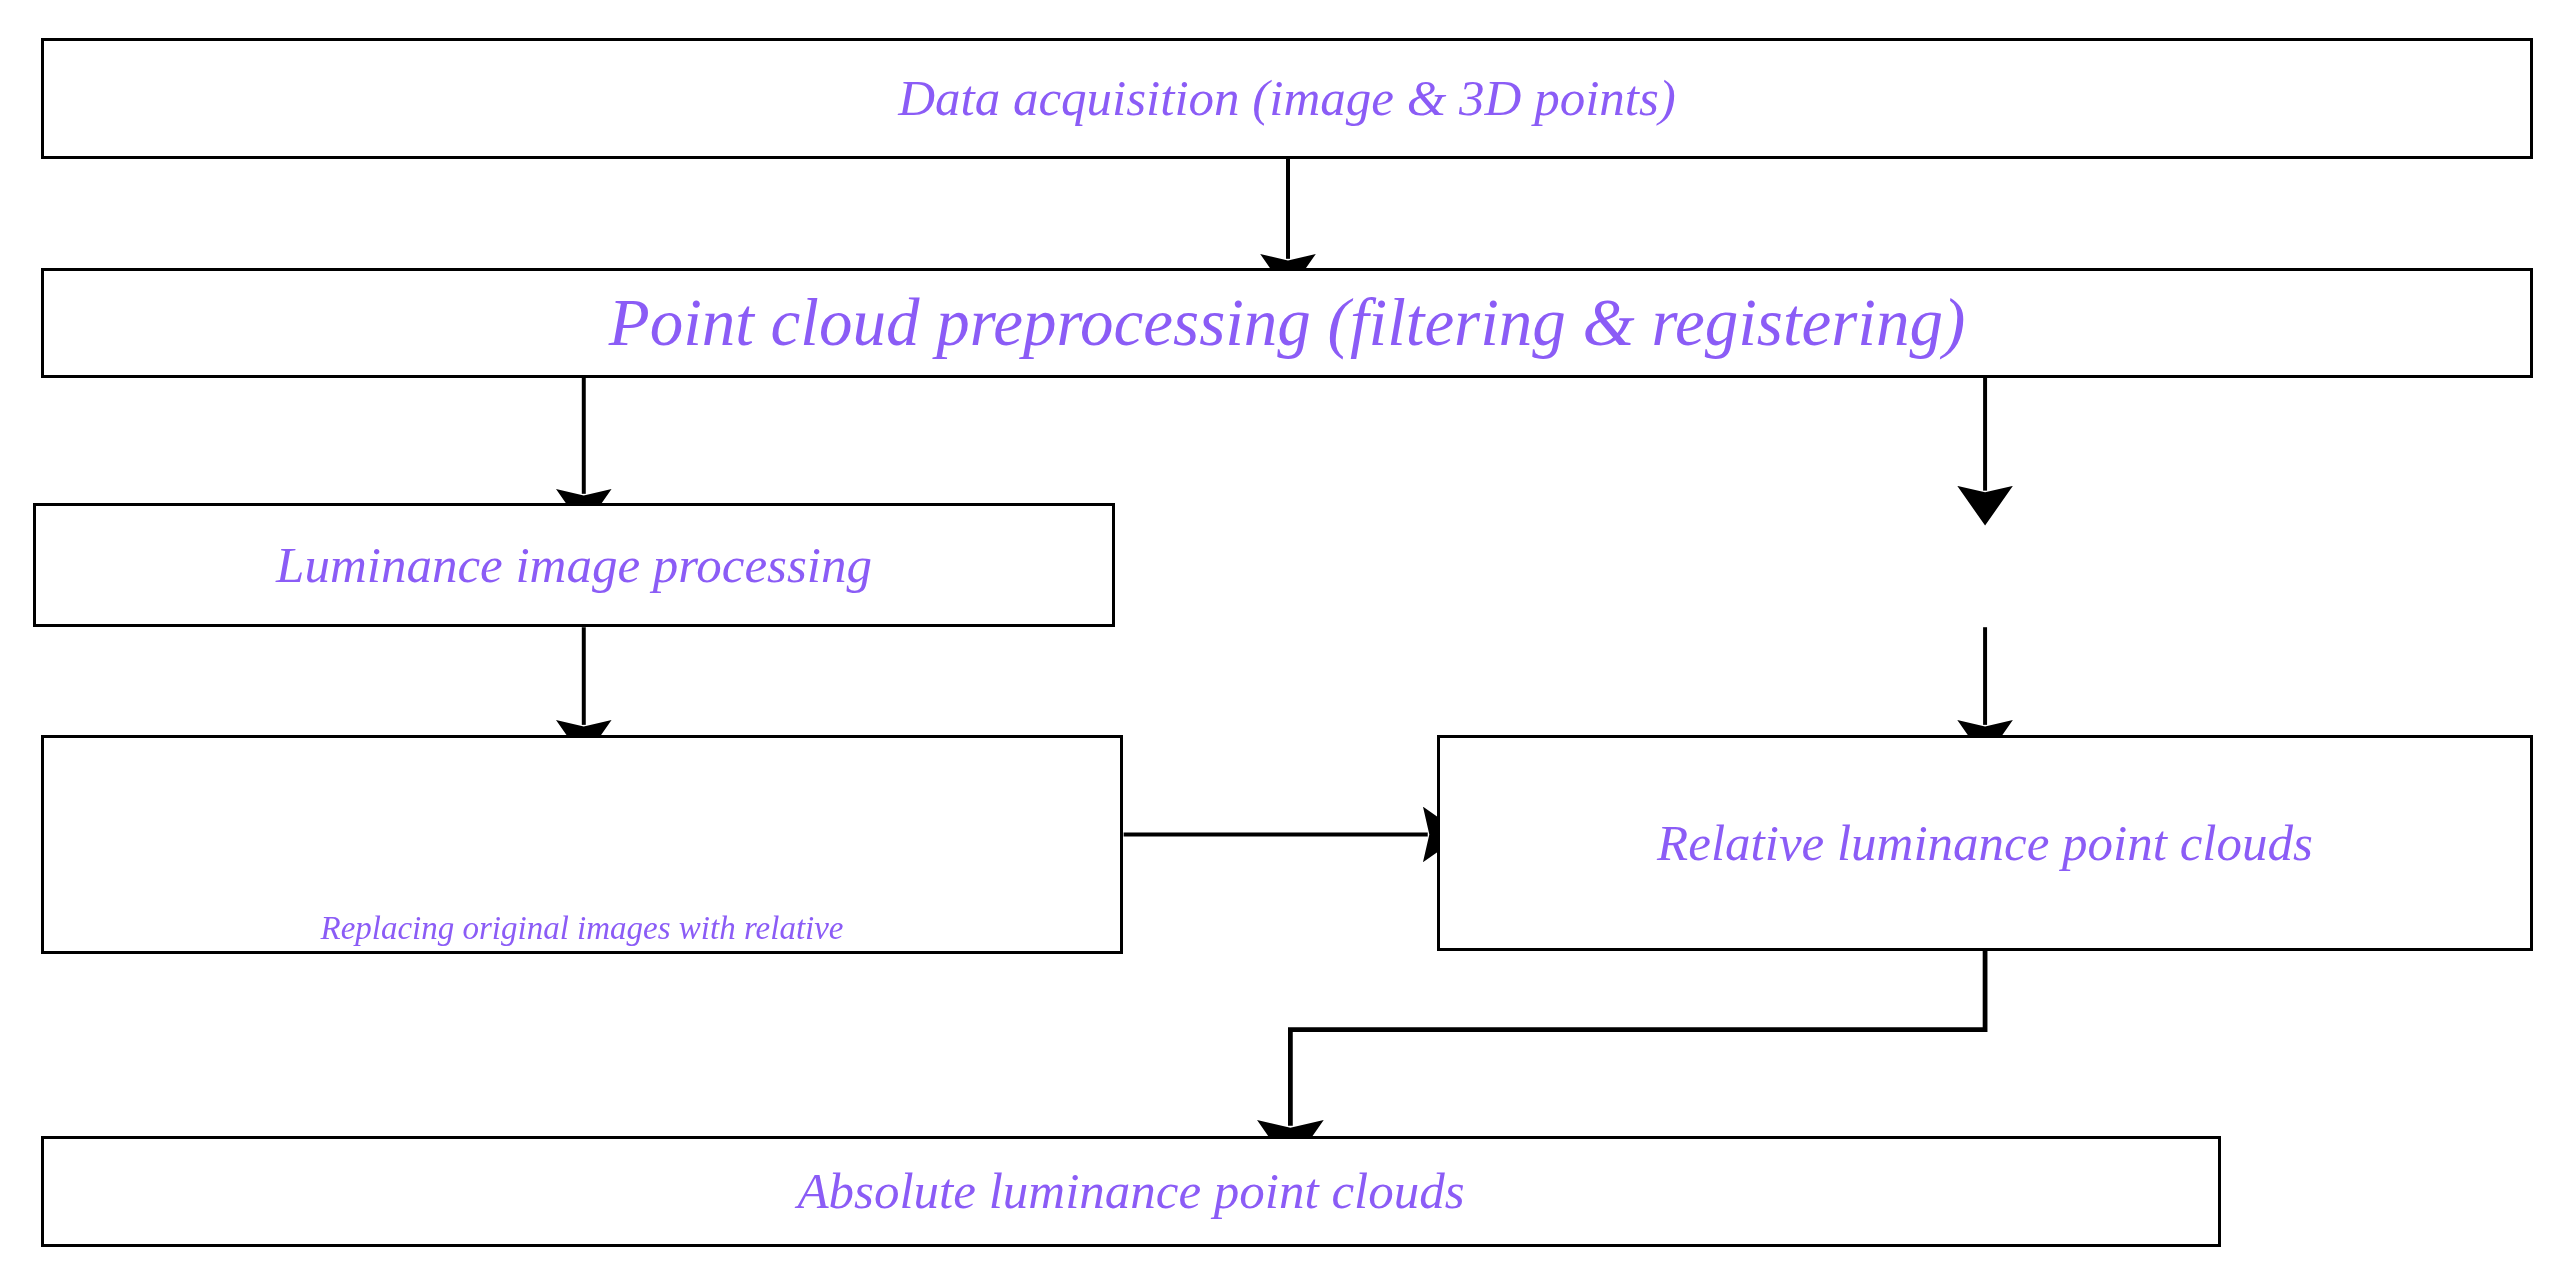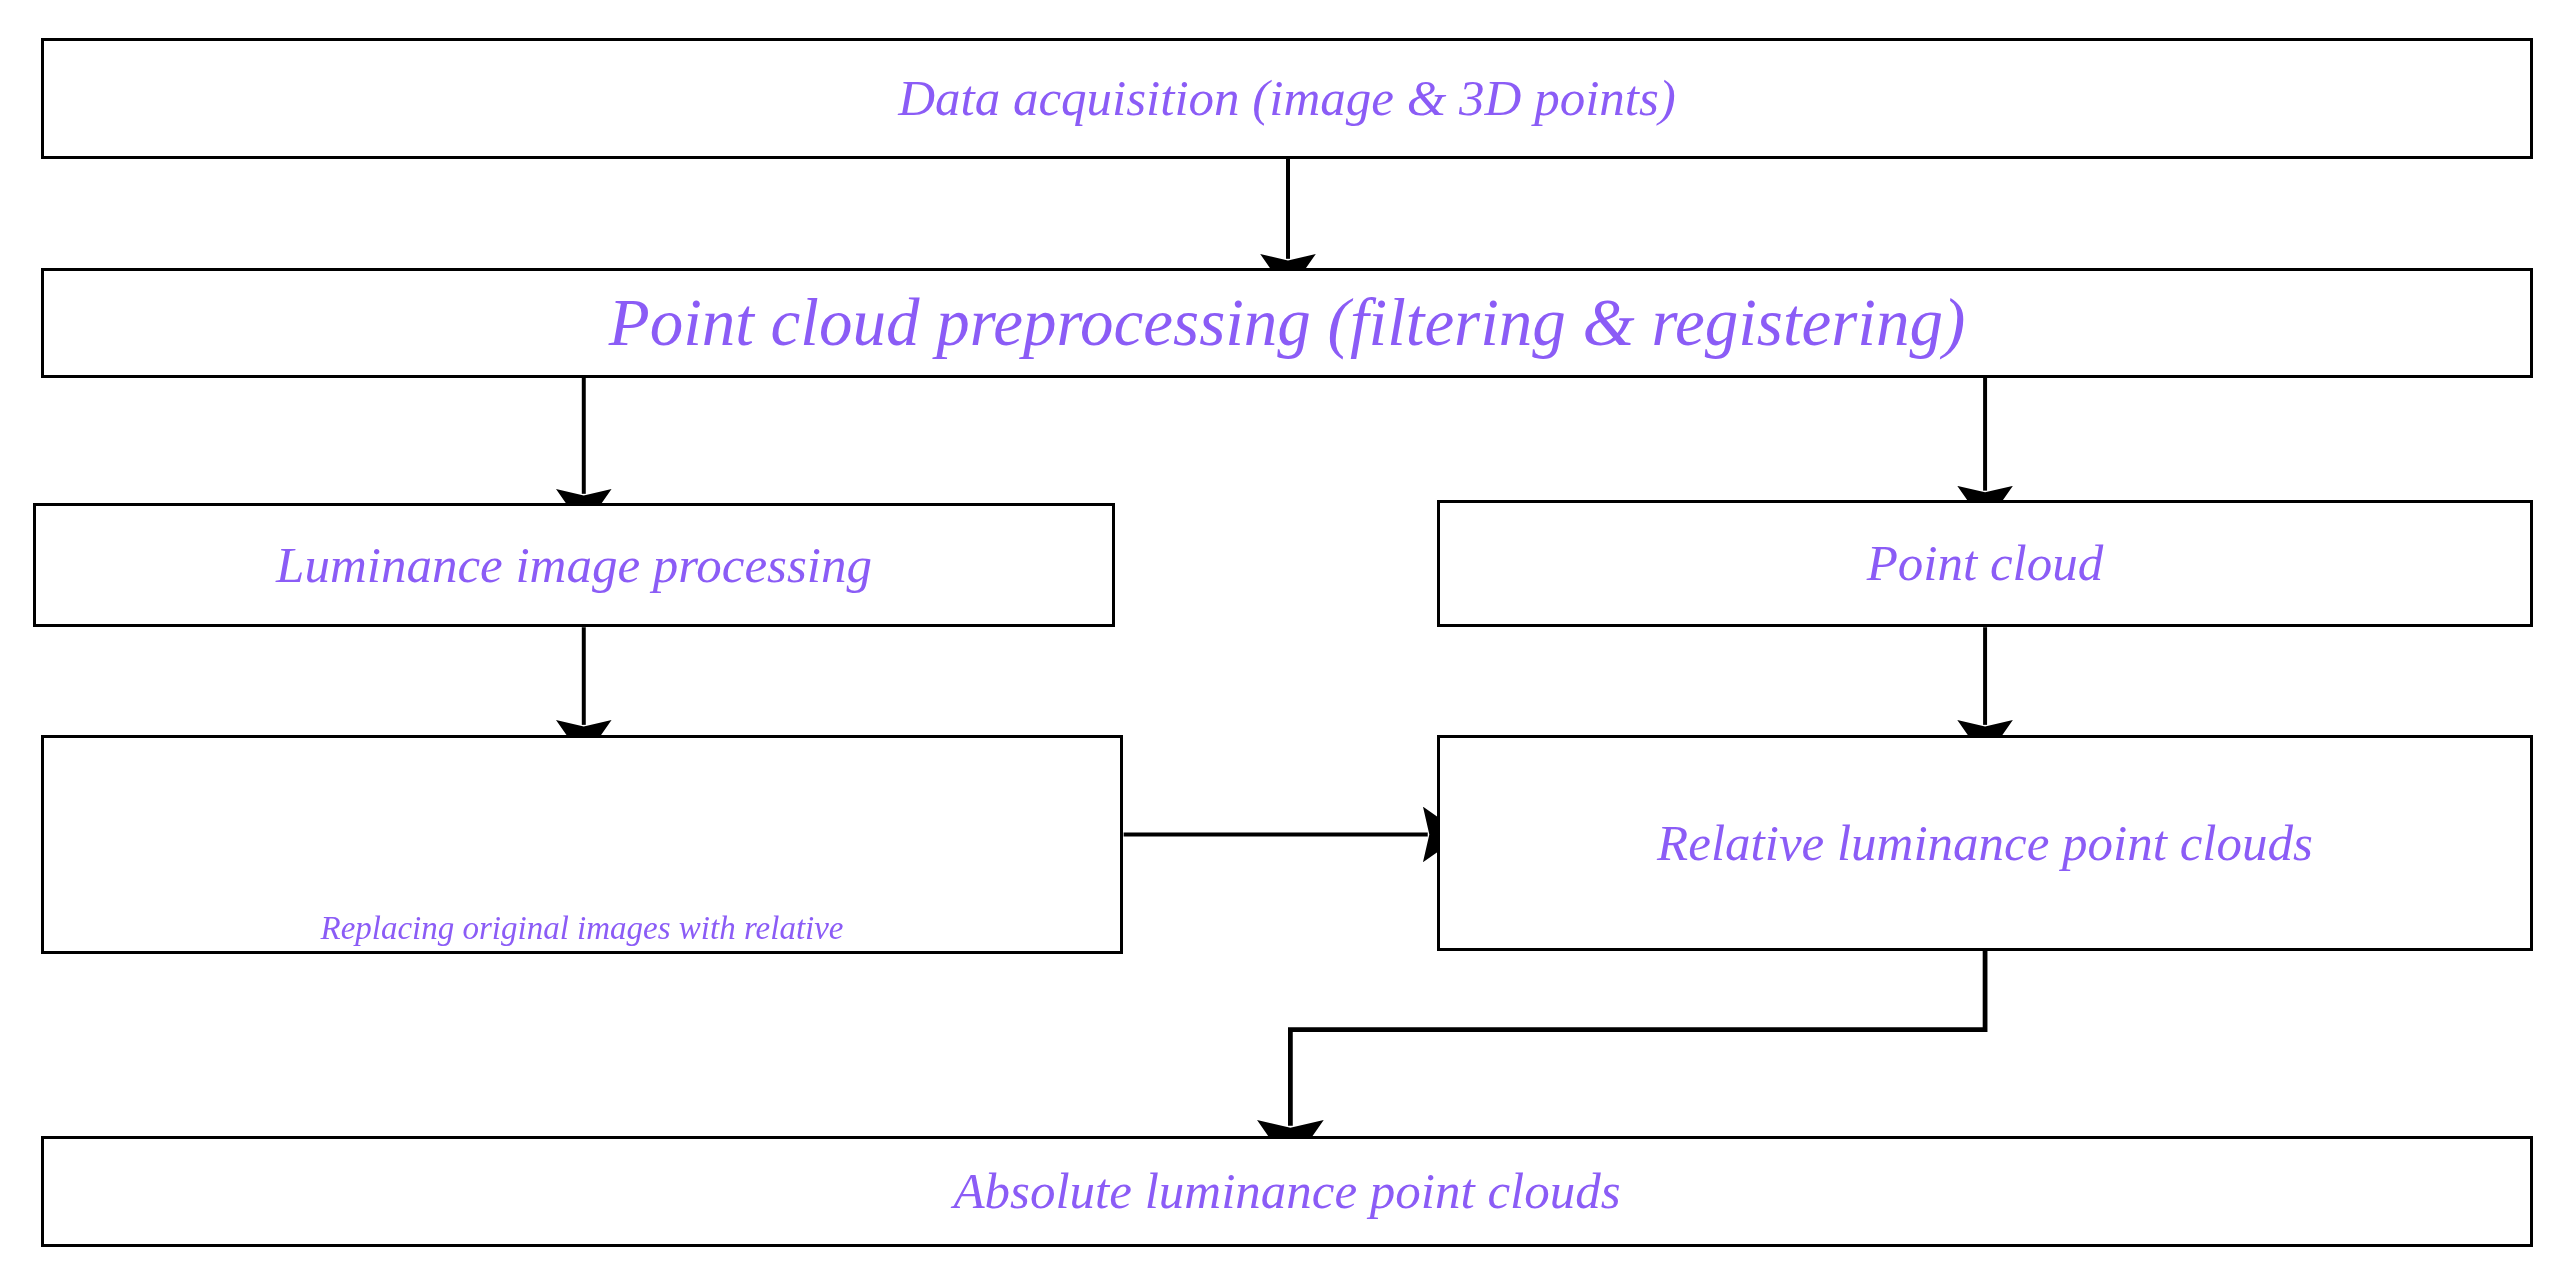--- a/index.html
+++ b/index.html
@@ -36,21 +36,21 @@
     width: 100%;
     font-style: italic;
   }
   
   #node-acquisition   { left: 41px;   top: 38px;   width: 2492px; height: 121px; font-size: 51px; }
   #node-preprocessing { left: 41px;   top: 268px;  width: 2492px; height: 110px; font-size: 67px; }
   #node-lum-img-proc  { left: 33px;   top: 503px;  width: 1082px; height: 124px; font-size: 51px; }
   #node-point-cloud   { left: 1437px; top: 500px;  width: 1096px; height: 127px; font-size: 51px; }
   #node-replacing     { left: 41px;   top: 735px;  width: 1082px; height: 219px; font-size: 33px; align-items: flex-end; }
   #node-rel-lum-pc    { left: 1437px; top: 735px;  width: 1096px; height: 216px; font-size: 51px; }
-  #node-abs-lum-pc    { left: 41px;   top: 1136px; width: 2492px; height: 111px; font-size: 51px; }
+  #node-abs-lum-pc    { left: 41px;   top: 1136px; width: 2180px; height: 111px; font-size: 51px; }
 
   .connector {
     position: absolute;
     left: 0;
     top: 0;
     width: 2576px;
     height: 1283px;
     z-index: 1;
     pointer-events: none;
   }
@@ -101,23 +101,20 @@
   </div>
 
   <div class="node" id="node-preprocessing">
     <span class="label">Point cloud preprocessing (filtering &amp; registering)</span>
   </div>
 
   <div class="node" id="node-lum-img-proc">
     <span class="label">Luminance image processing</span>
   </div>
 
-  <div class="node" id="node-point-cloud">
-    <span class="label">Point cloud</span>
-  </div>
 
   <div class="node" id="node-replacing">
     <span class="label">
       <span>Replacing original images with relative</span>
       <br>
     </span>
   </div>
 
   <div class="node" id="node-rel-lum-pc">
     <span class="label">Relative luminance point clouds</span>

